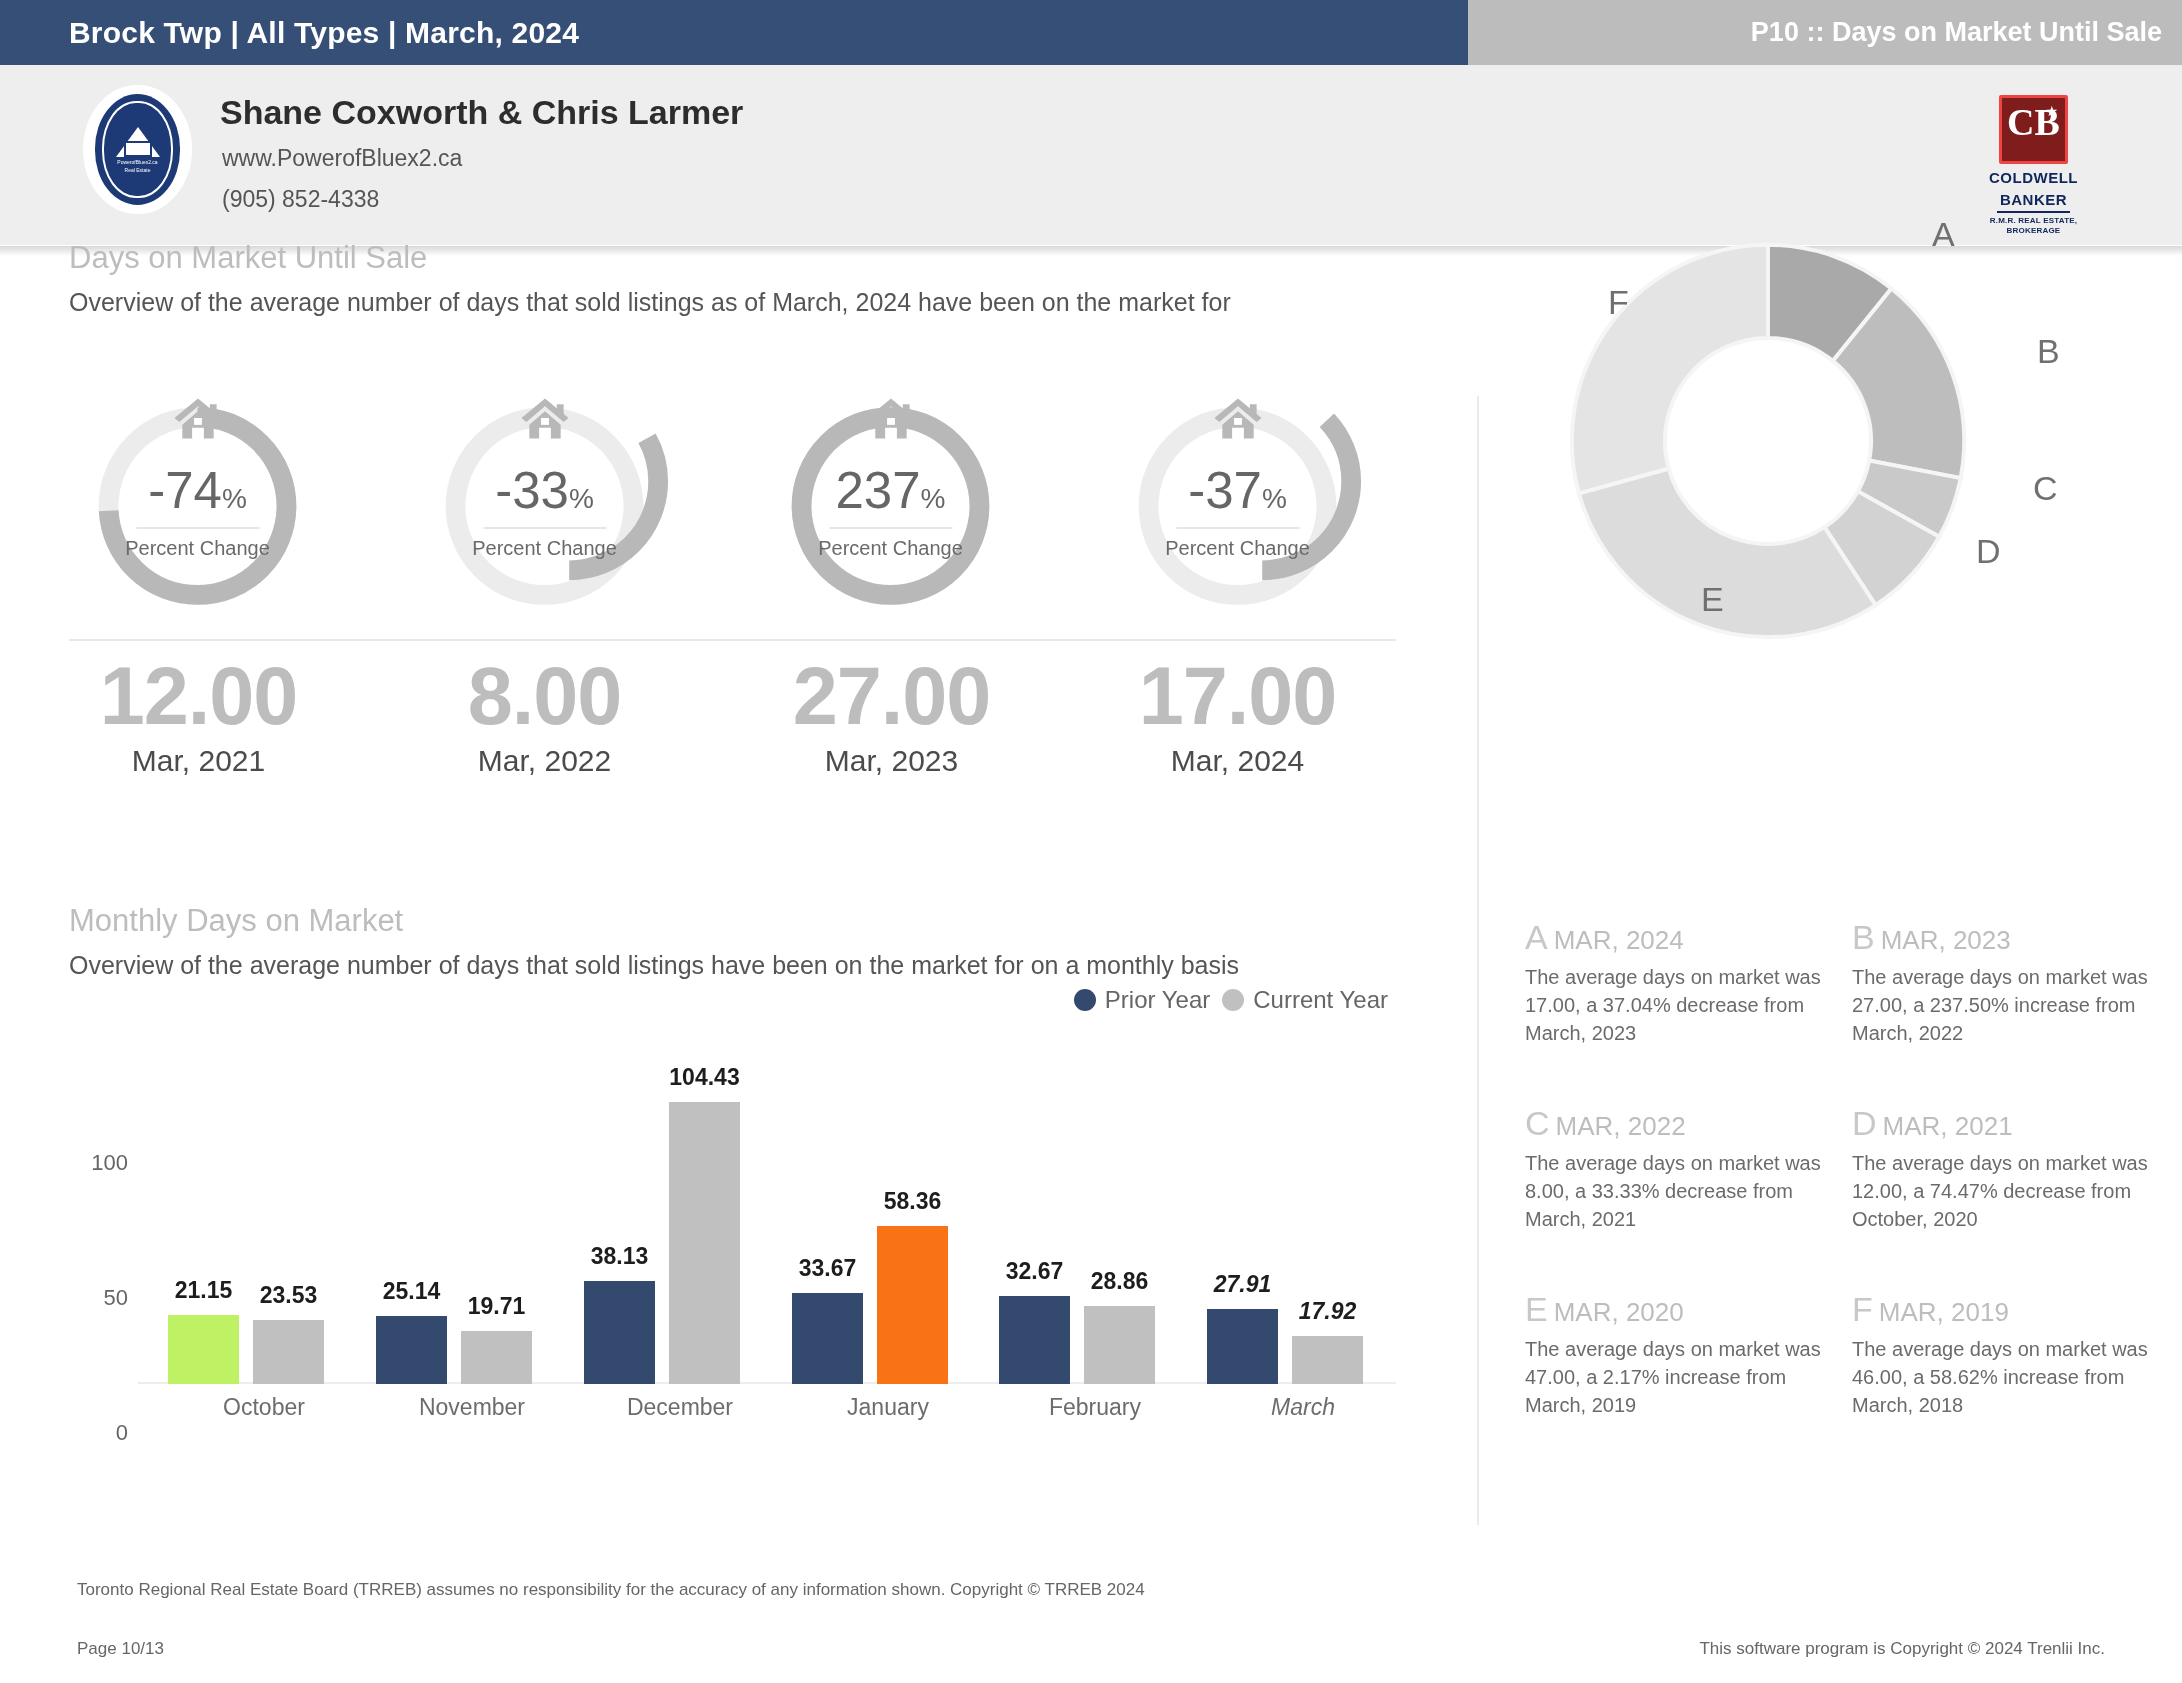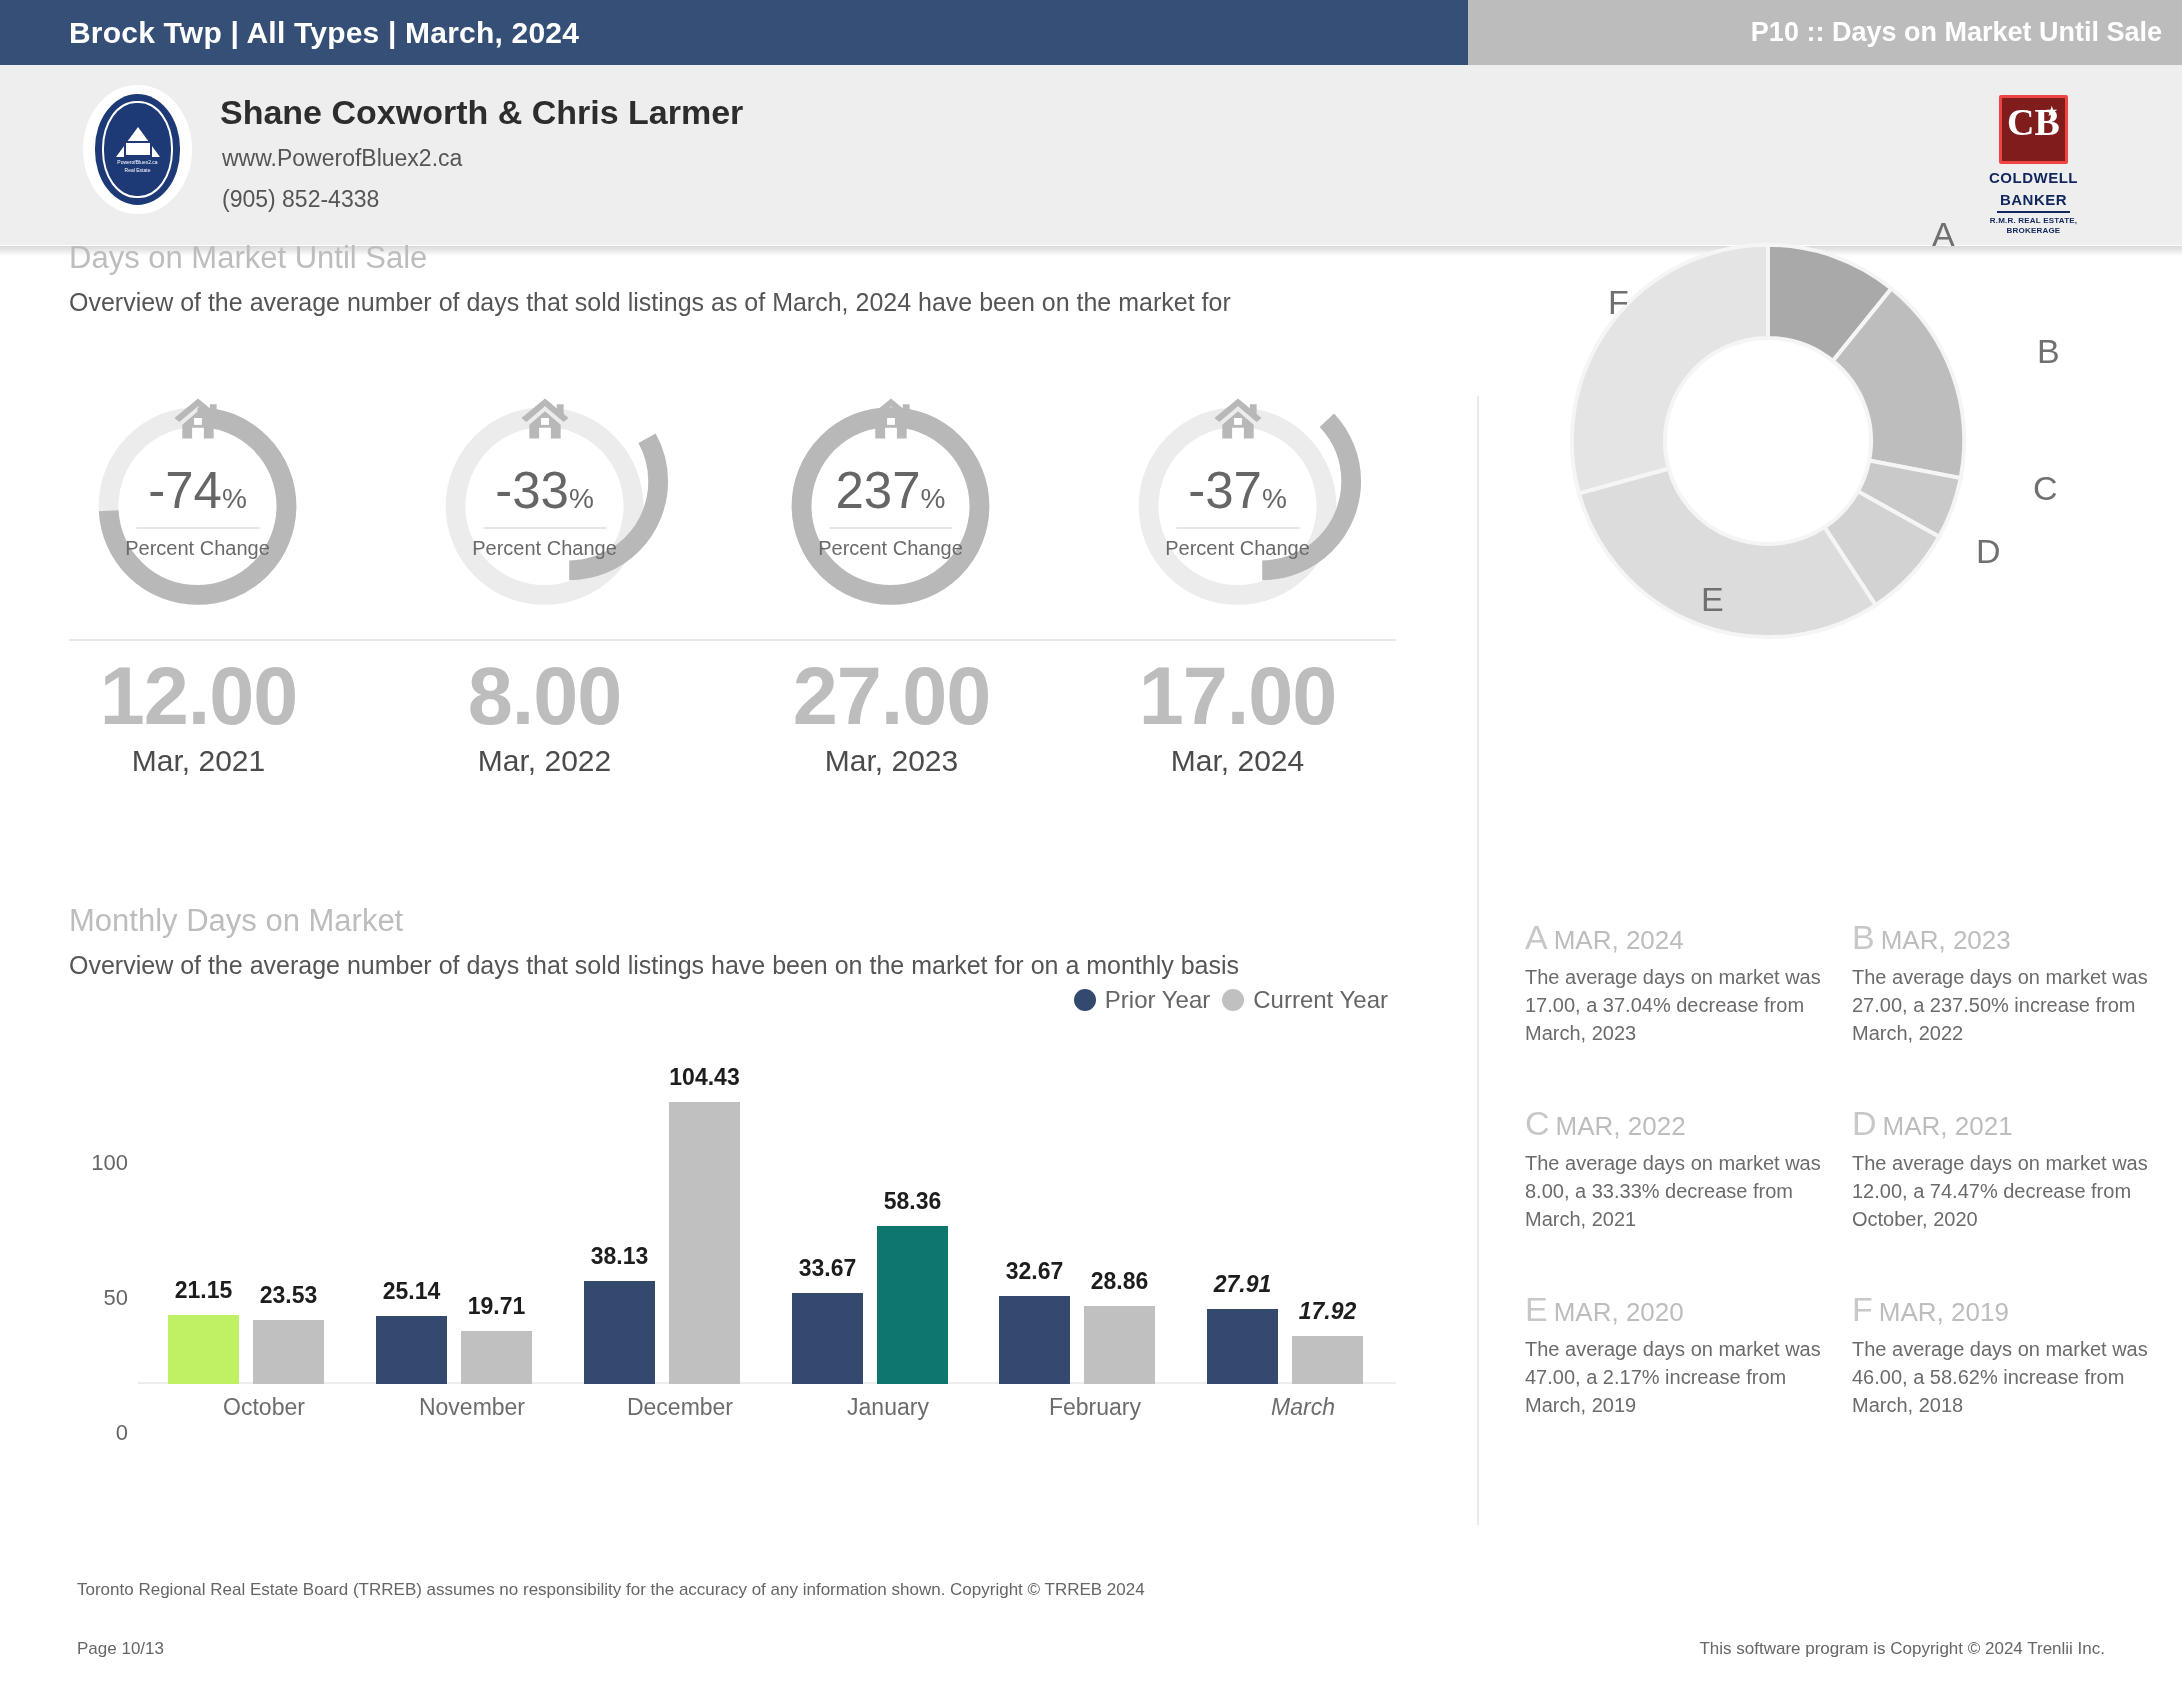--- a/index.html
+++ b/index.html
@@ -271,21 +271,21 @@
           </div>
           <div class="bar current" style="height:282px;background:#c0c0c0;">
             <span class="blabel">104.43</span>
           </div>
           <div class="xlab" style="width:208px;">December</div>
         </div>
         <div class="grp" style="left: 644px; width: 208px;">
           <div class="bar prior" style="height:91px;background:#34496e;">
             <span class="blabel">33.67</span>
           </div>
-          <div class="bar current" style="height:158px;background:#0f766e;margin-top:8px;">
+          <div class="bar current" style="height:158px;background:#f97316;margin-top:8px;">
             <span class="blabel">58.36</span>
           </div>
           <div class="xlab" style="width:208px;">January</div>
         </div>
         <div class="grp" style="left: 851px; width: 208px;">
           <div class="bar prior" style="height:88px;background:#34496e;">
             <span class="blabel">32.67</span>
           </div>
           <div class="bar current" style="height:78px;background:#c0c0c0;">
             <span class="blabel">28.86</span>

